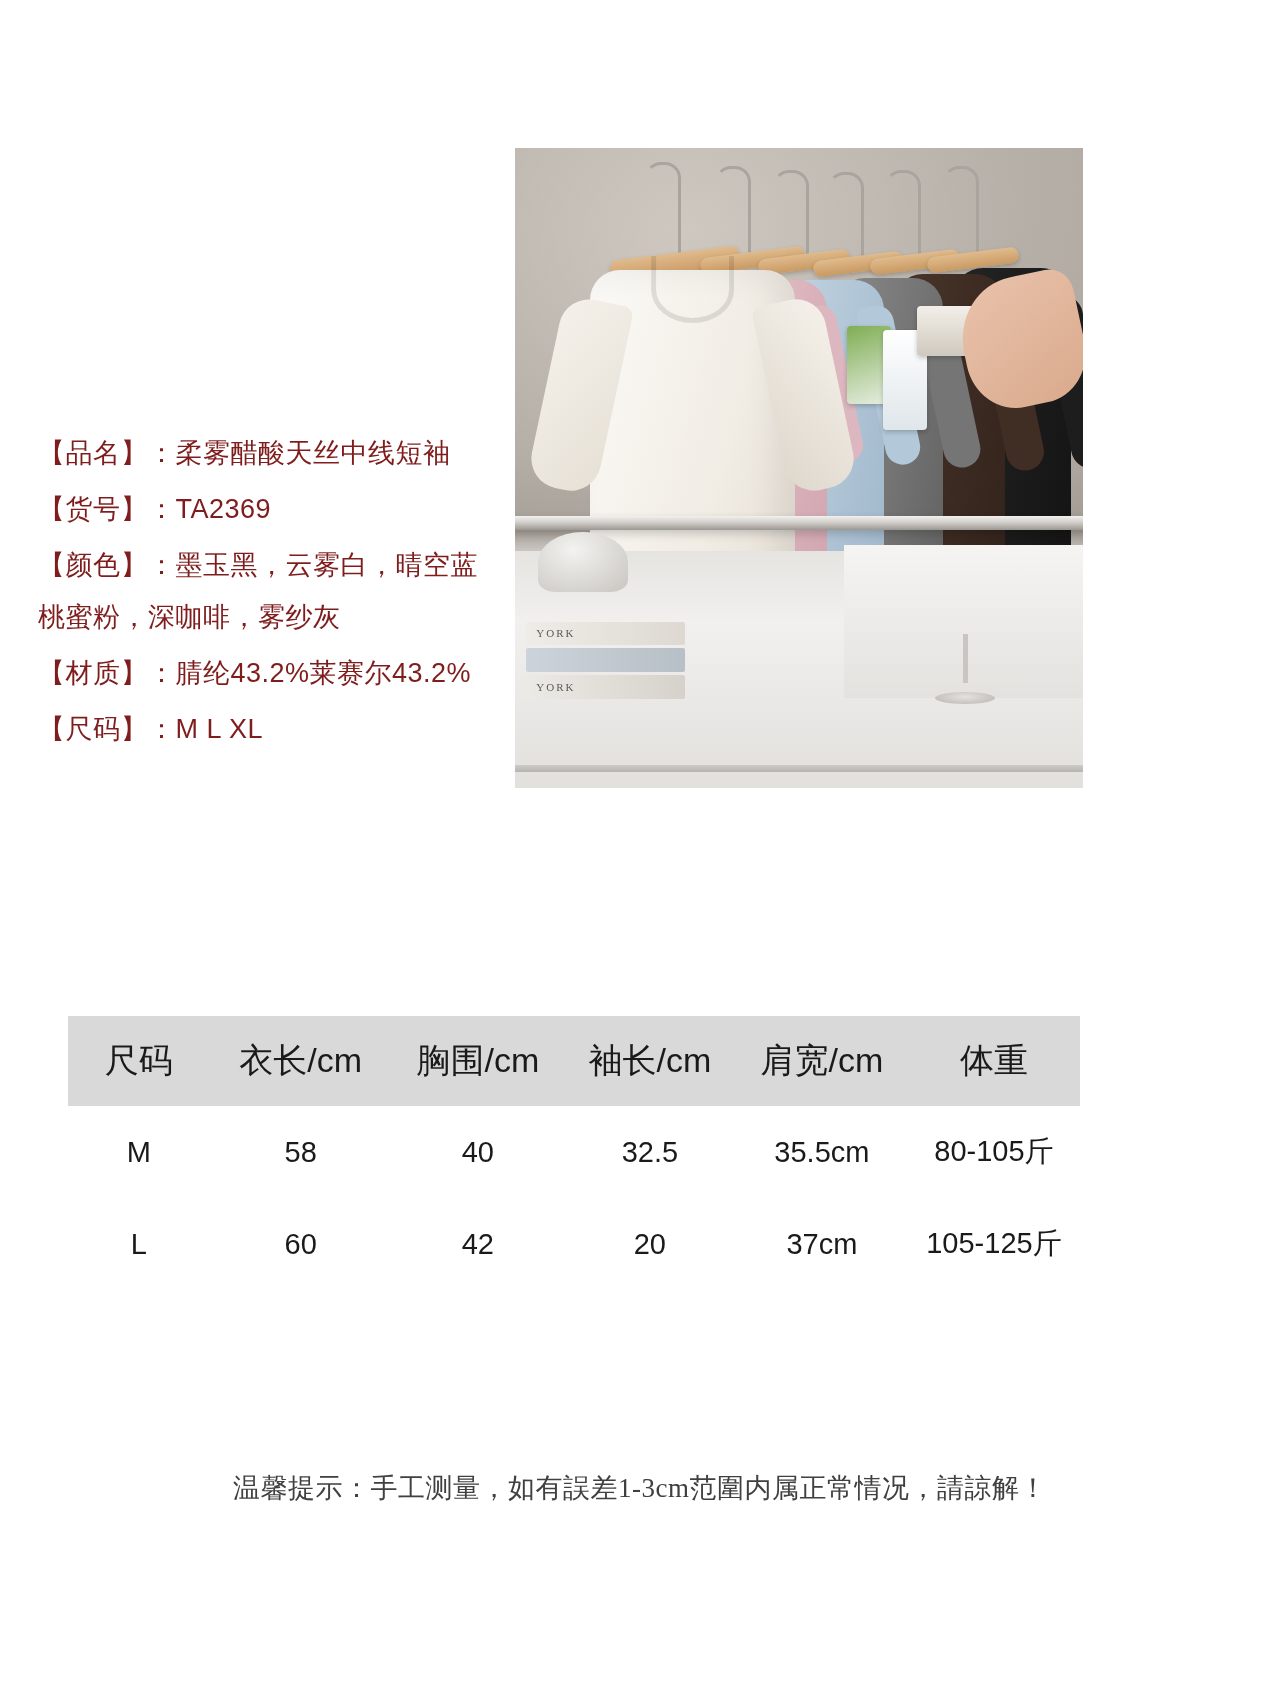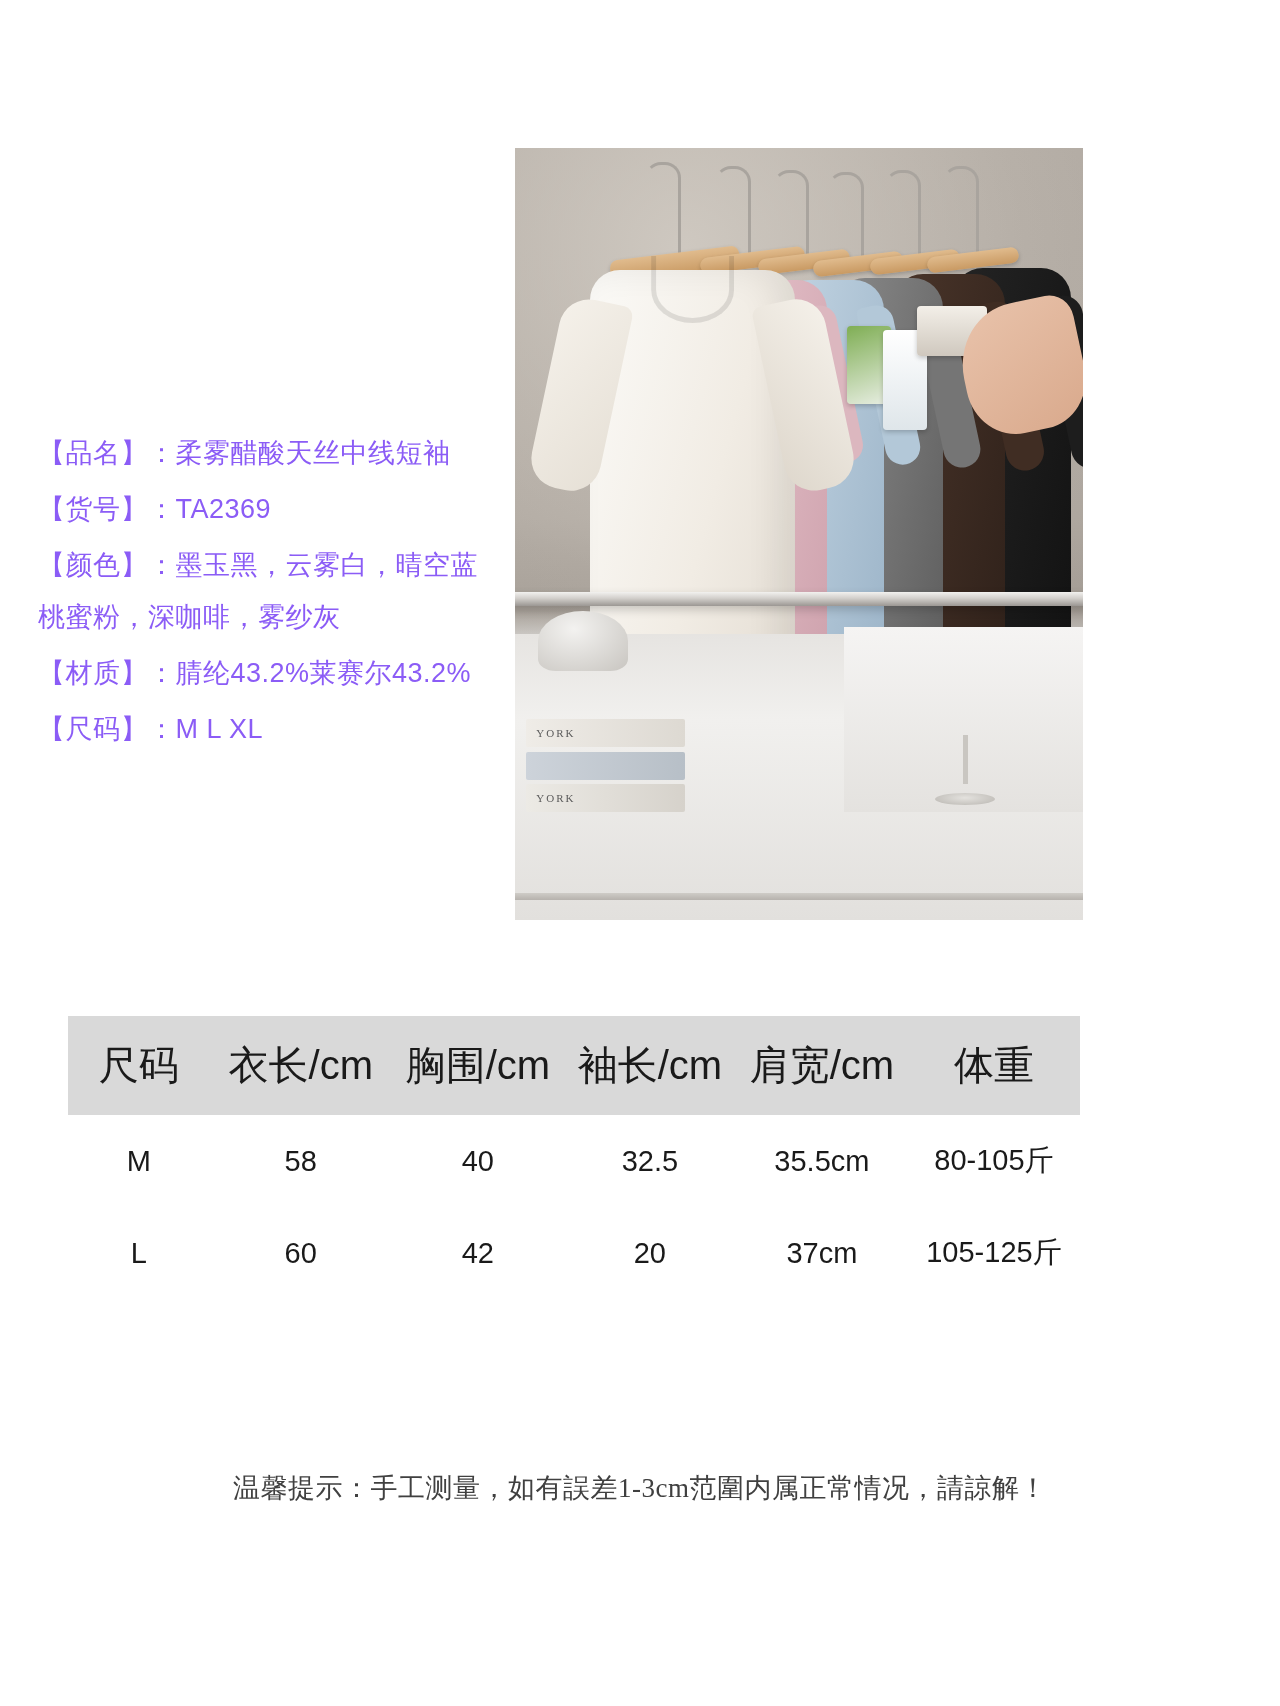--- a/index.html
+++ b/index.html
@@ -26,34 +26,34 @@
   .spec-block {
     position: absolute;
     left: 38px;
     top: 425px;
     width: 470px;
   }
   .spec-line {
     font-size: 27px;
     line-height: 56px;
     letter-spacing: 0.5px;
-    color: #8b5cf6;
+    color: #7f1d1d;
     white-space: nowrap;
   }
   .spec-line.cont {
     margin-top: -4px;
   }
 
   
   .photo {
     position: absolute;
     left: 515px;
     top: 148px;
     width: 568px;
-    height: 772px;
+    height: 640px;
     overflow: hidden;
     background: #bdb6ae;
   }
   .photo-inner {
     position: absolute;
     inset: 0;
     background: linear-gradient(180deg, #b9b2aa 0%, #b5aea6 48%, #a9a29a 60%, #d8d6d3 63%, #e9e8e6 100%);
   }
   
   .wall-shade {
@@ -227,21 +227,21 @@
     position: absolute;
     left: 68px;
     top: 1016px;
     width: 1012px;
     border-collapse: collapse;
   }
   .size-table thead tr {
     background: #d9d9d9;
   }
   .size-table th {
-    font-size: 40px;
+    font-size: 34px;
     font-weight: normal;
     color: #1a1a1a;
     padding: 22px 0;
     text-align: center;
   }
   .size-table td {
     font-size: 29px;
     color: #1a1a1a;
     text-align: center;
     padding: 26px 0;

